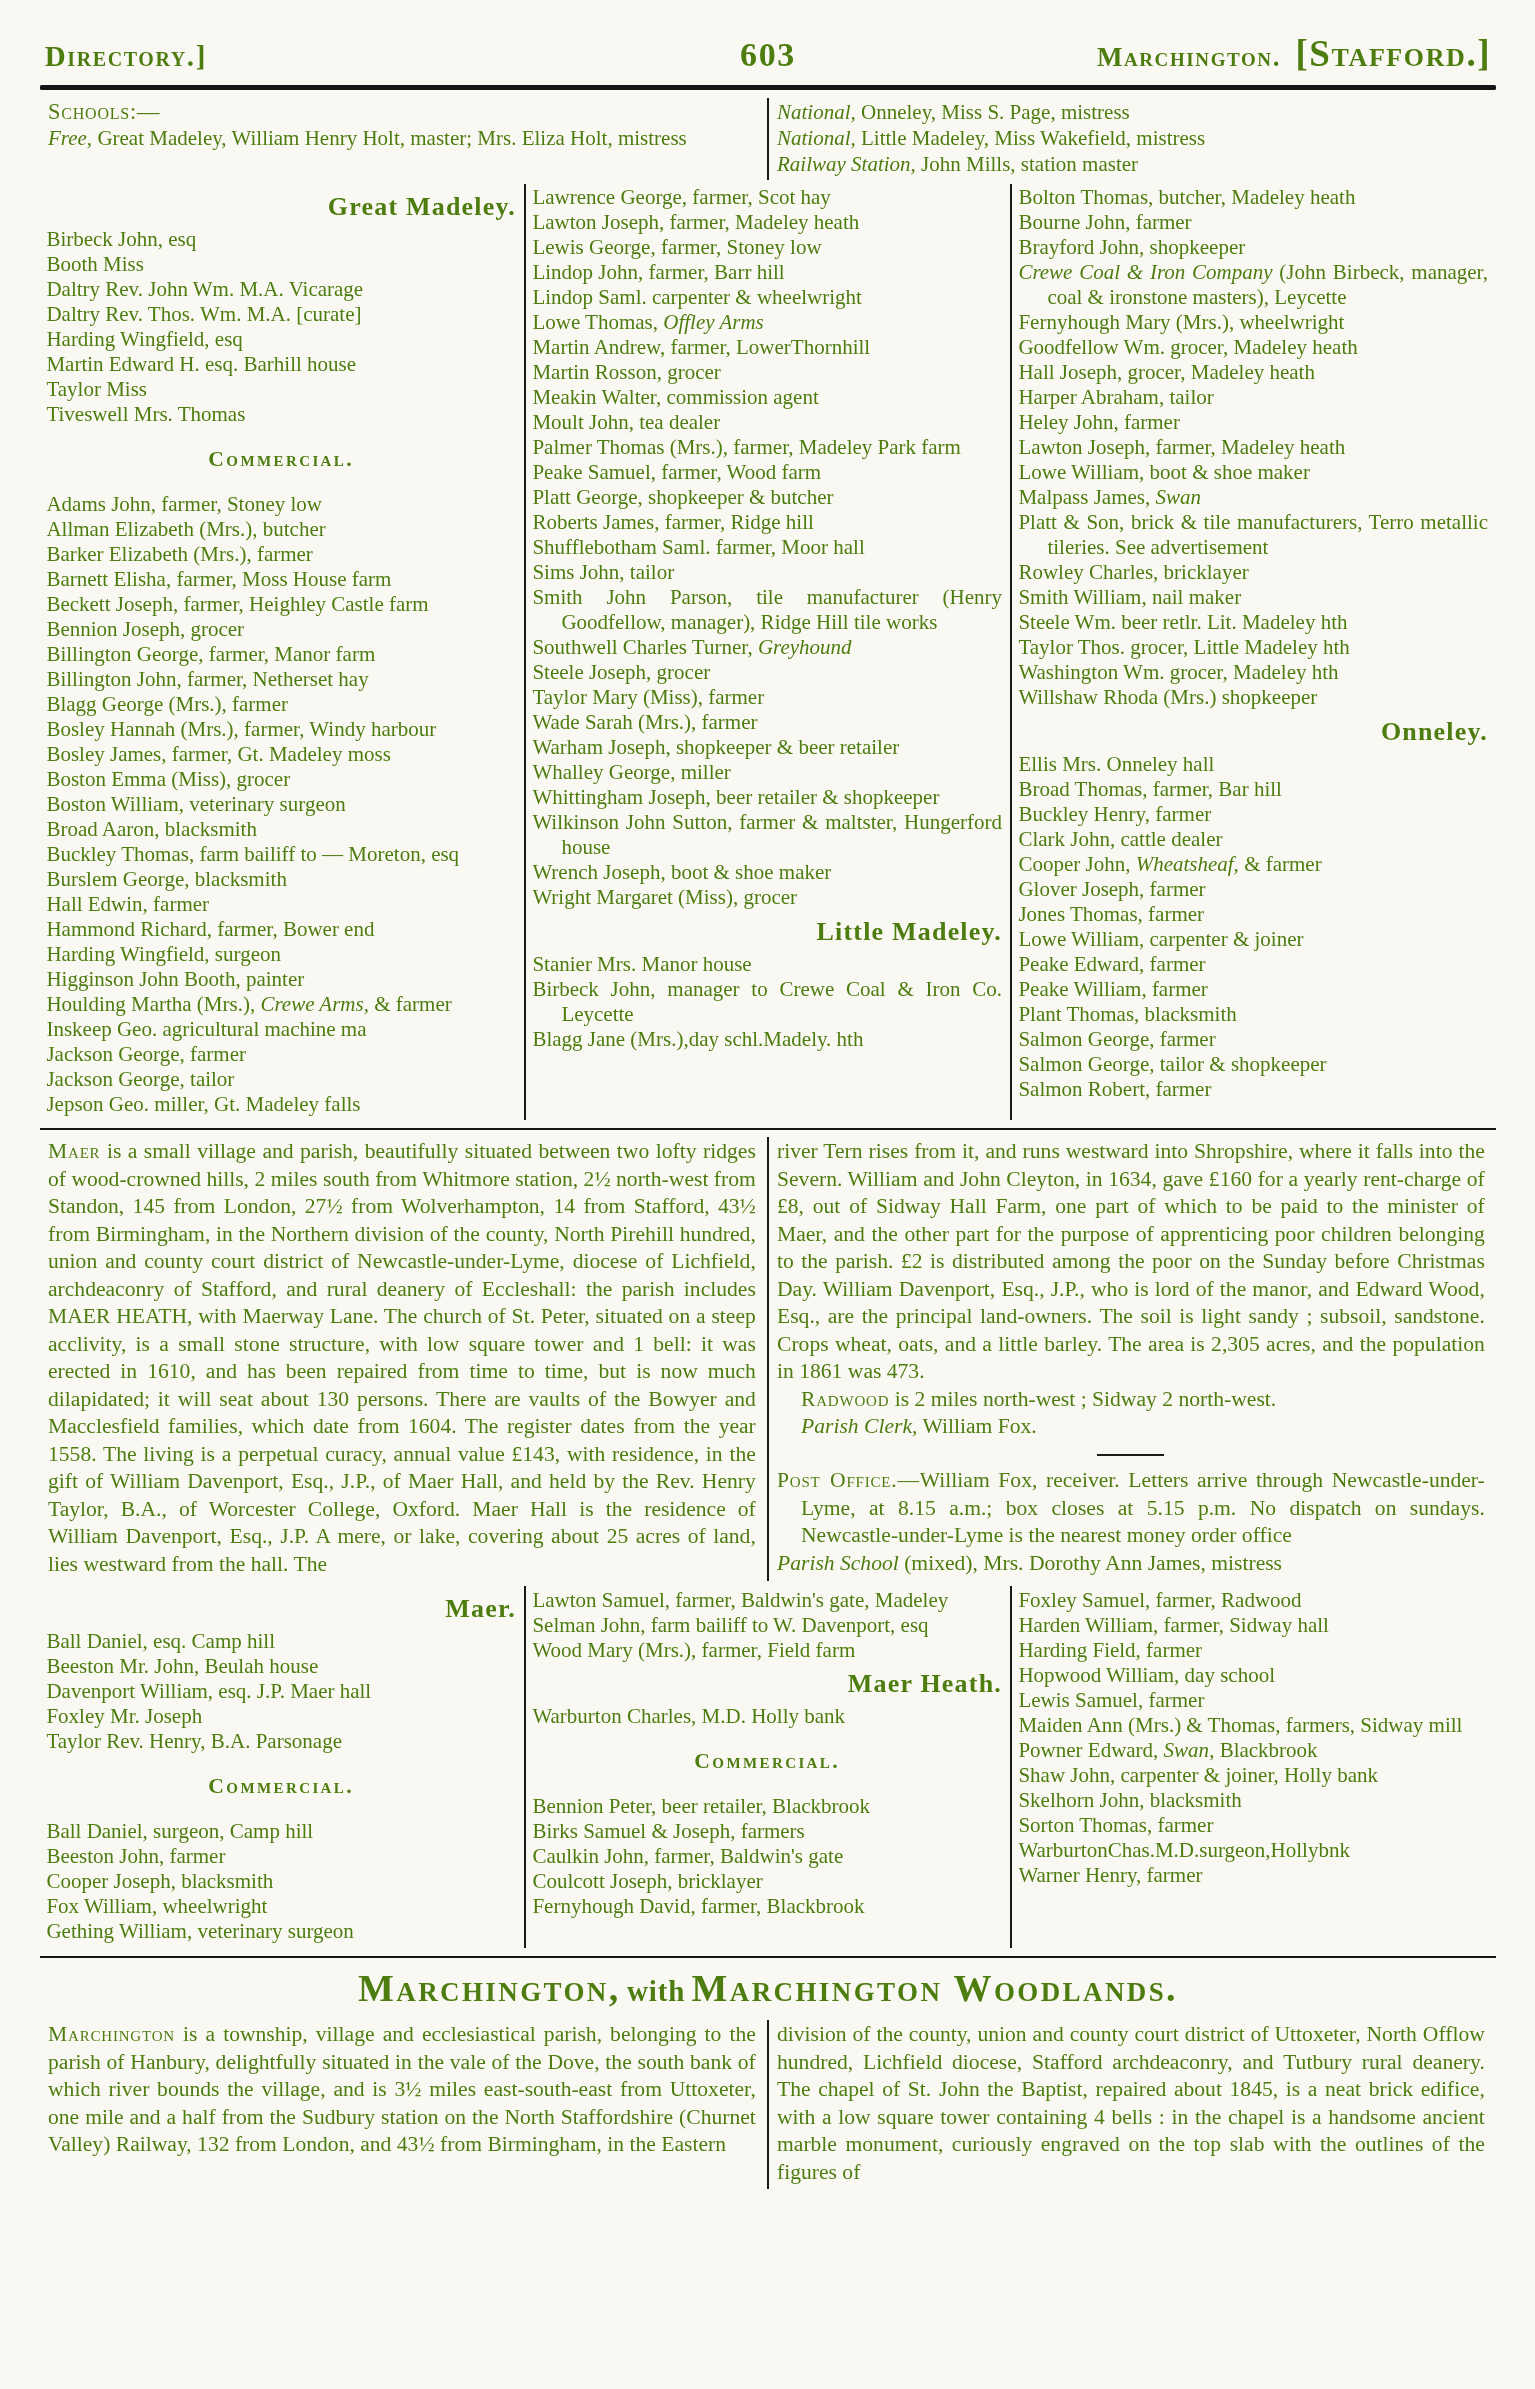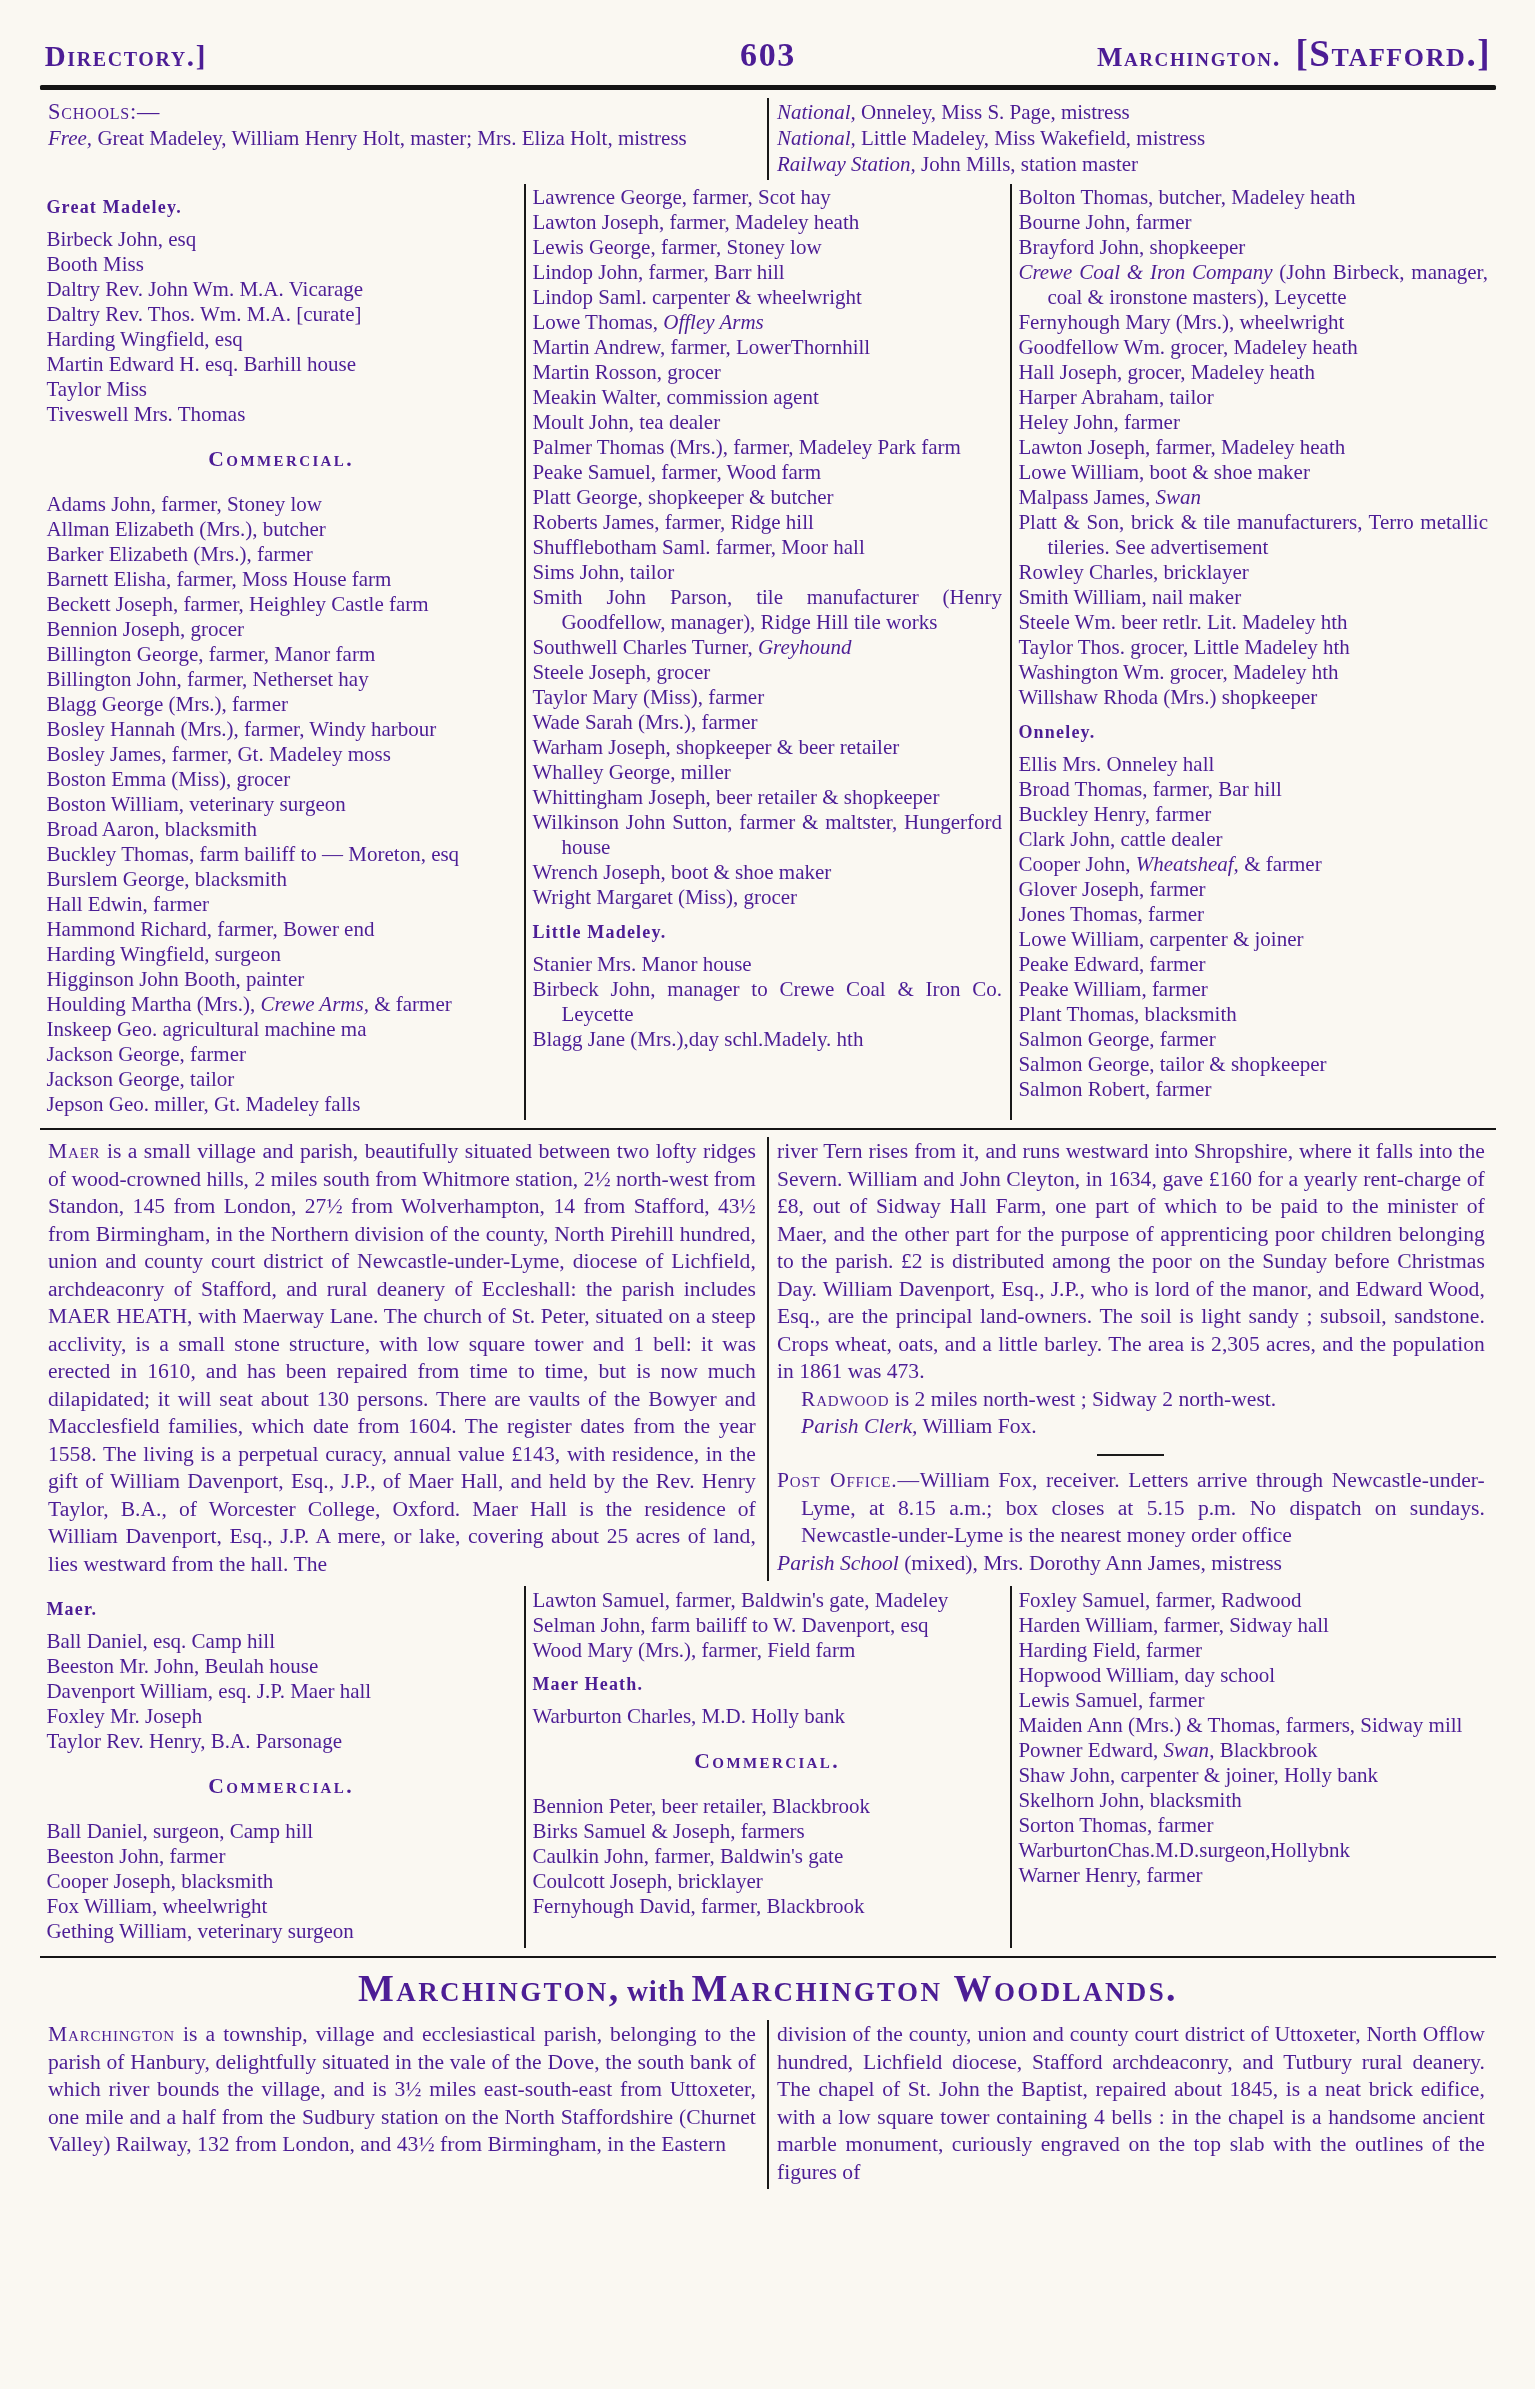--- a/index.html
+++ b/index.html
@@ -1,21 +1,21 @@
 <!DOCTYPE html>
 <html style="font-size:12.8px"><head>
 <meta charset="utf-8">
 <style>
   * { margin:0; padding:0; box-sizing:border-box; }
   html,body { background:#e8e6e0; }
   body { width:1536px; height:2389px; overflow:hidden; }
   .page {
     width:1536px; height:2389px;
     background:#faf8f2;
-    color:#4c1d95;
+    color:#4d7c0f;
     font-family:"Liberation Serif", serif;
     padding:21px 40px 16px 40px;
   }
   
   .masthead { display:flex; align-items:baseline; padding:11.2px 4.8px 8px 4.8px; }
   .mh-left { font-variant:small-caps; font-weight:bold; font-size:29px; letter-spacing:1.6px; flex:1; }
   .mh-page { font-weight:bold; font-size:34px; letter-spacing:1.6px; text-align:right; flex:0 0 auto; }
   .mh-right { flex:1; text-align:right; white-space:nowrap; }
   .mh-place { font-variant:small-caps; font-weight:bold; font-size:27px; letter-spacing:1.6px; margin-right:11.2px; }
   .mh-county { font-variant:small-caps; font-weight:bold; font-size:37px; letter-spacing:1.6px; }
@@ -24,21 +24,21 @@
   
   .cols2 { display:flex; }
   .cols2 .col { flex:1 1 0; padding:1.6px 11.2px 3.2px 8px; min-width:0; }
   .cols3 { display:flex; }
   .cols3 .col { flex:1 1 0; padding:1.6px 8px 3.2px 6.4px; min-width:0; }
   .col-div { border-left:2.4px solid #181818; }
   
   .listing { font-size:21px; line-height:25px; }
   .entry { padding-left:29px; text-indent:-29px; text-align:justify; }
   .listing h2, .l-head {
-    text-align:left; font-weight:bold; font-size:18px; line-height:32px;
+    text-align:right; font-weight:bold; font-size:26px; line-height:32px;
     letter-spacing:1.2px; margin:5.6px 0 4px 0;
   }
   .c-head {
     text-align:center; font-variant:small-caps; font-size:21.6px; line-height:27px;
     letter-spacing:2.4px; font-weight:bold; margin:19px 0;
   }
   
   .schools { font-size:21px; line-height:26px; margin-bottom:3.2px; }
   .schools-label { font-variant:small-caps; font-size:22.4px; letter-spacing:0.8px; }
   .schools .entry { padding-left:24px; text-indent:-24px; }

